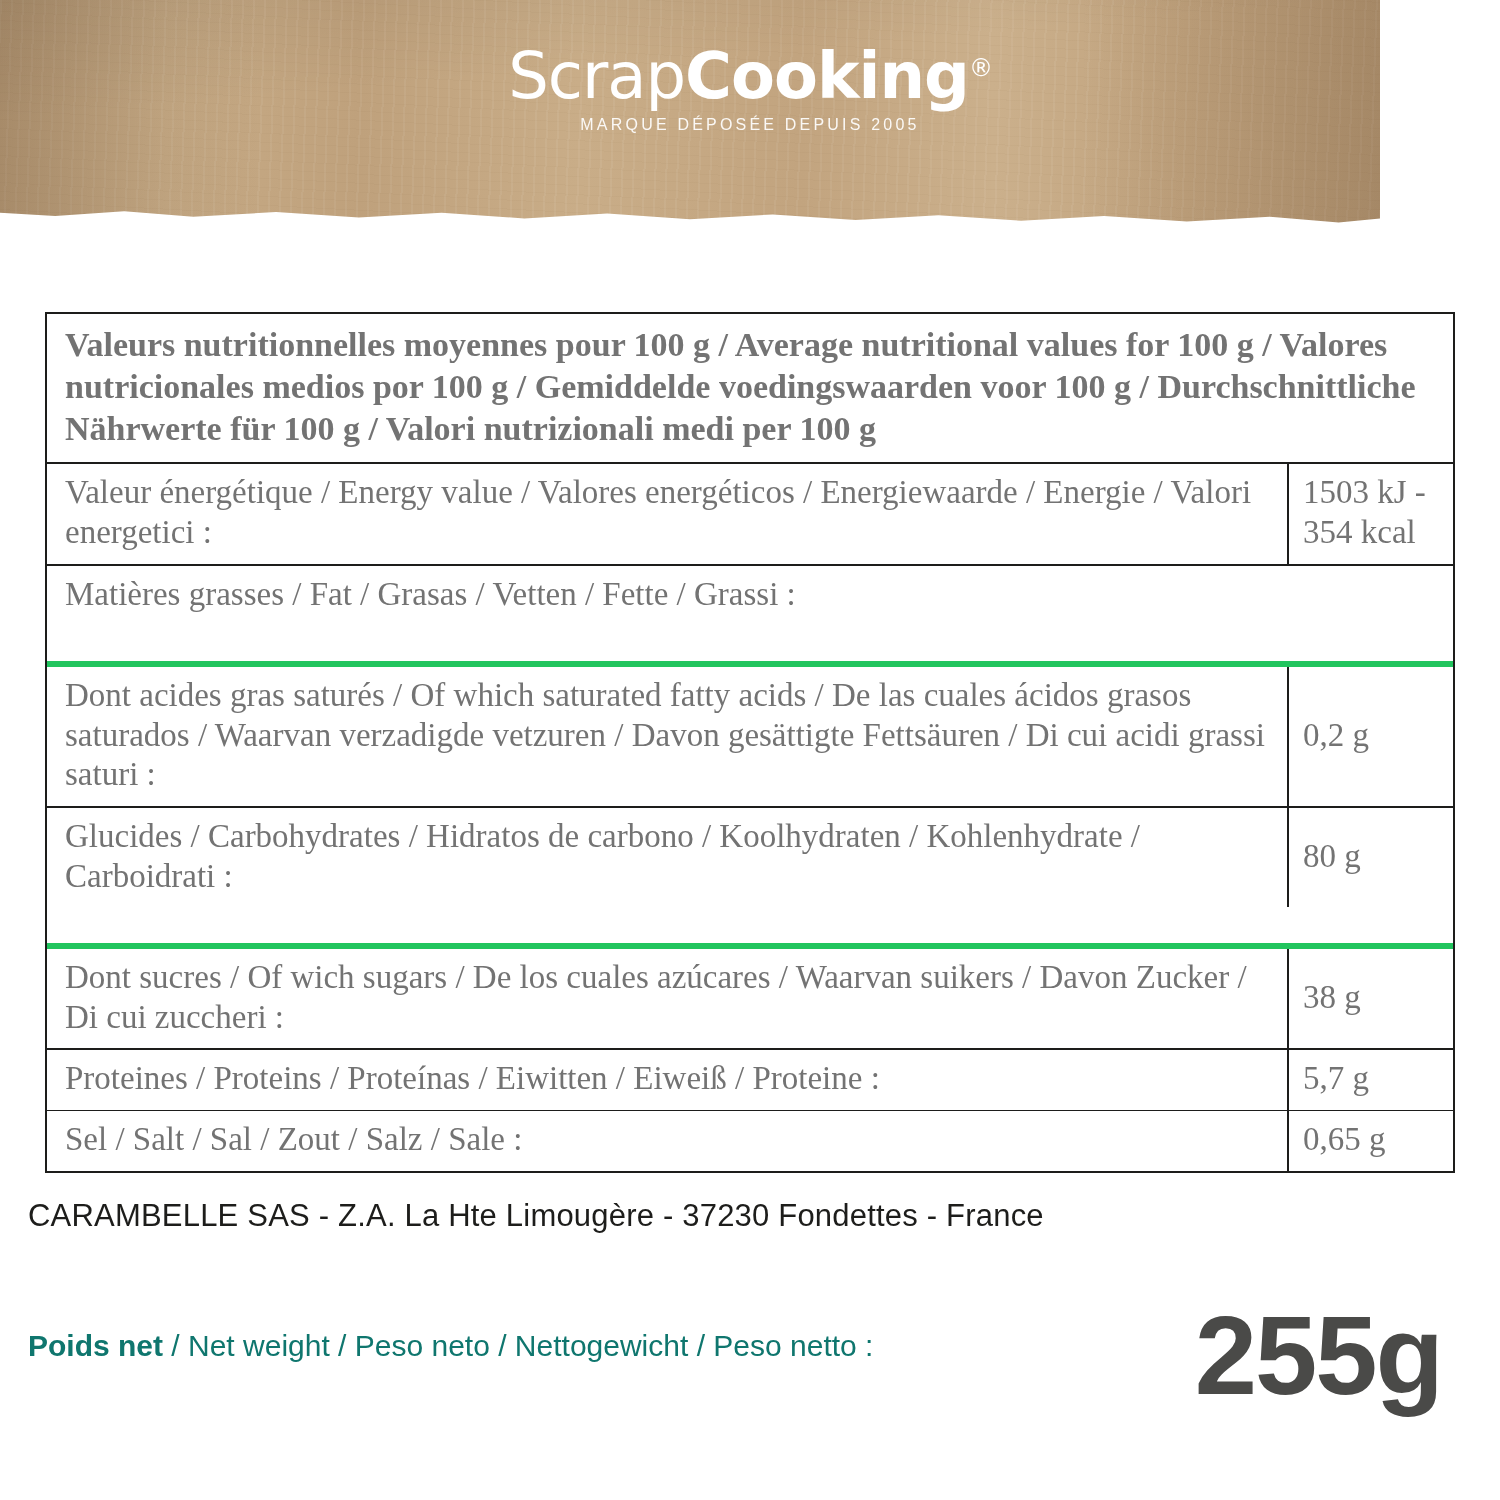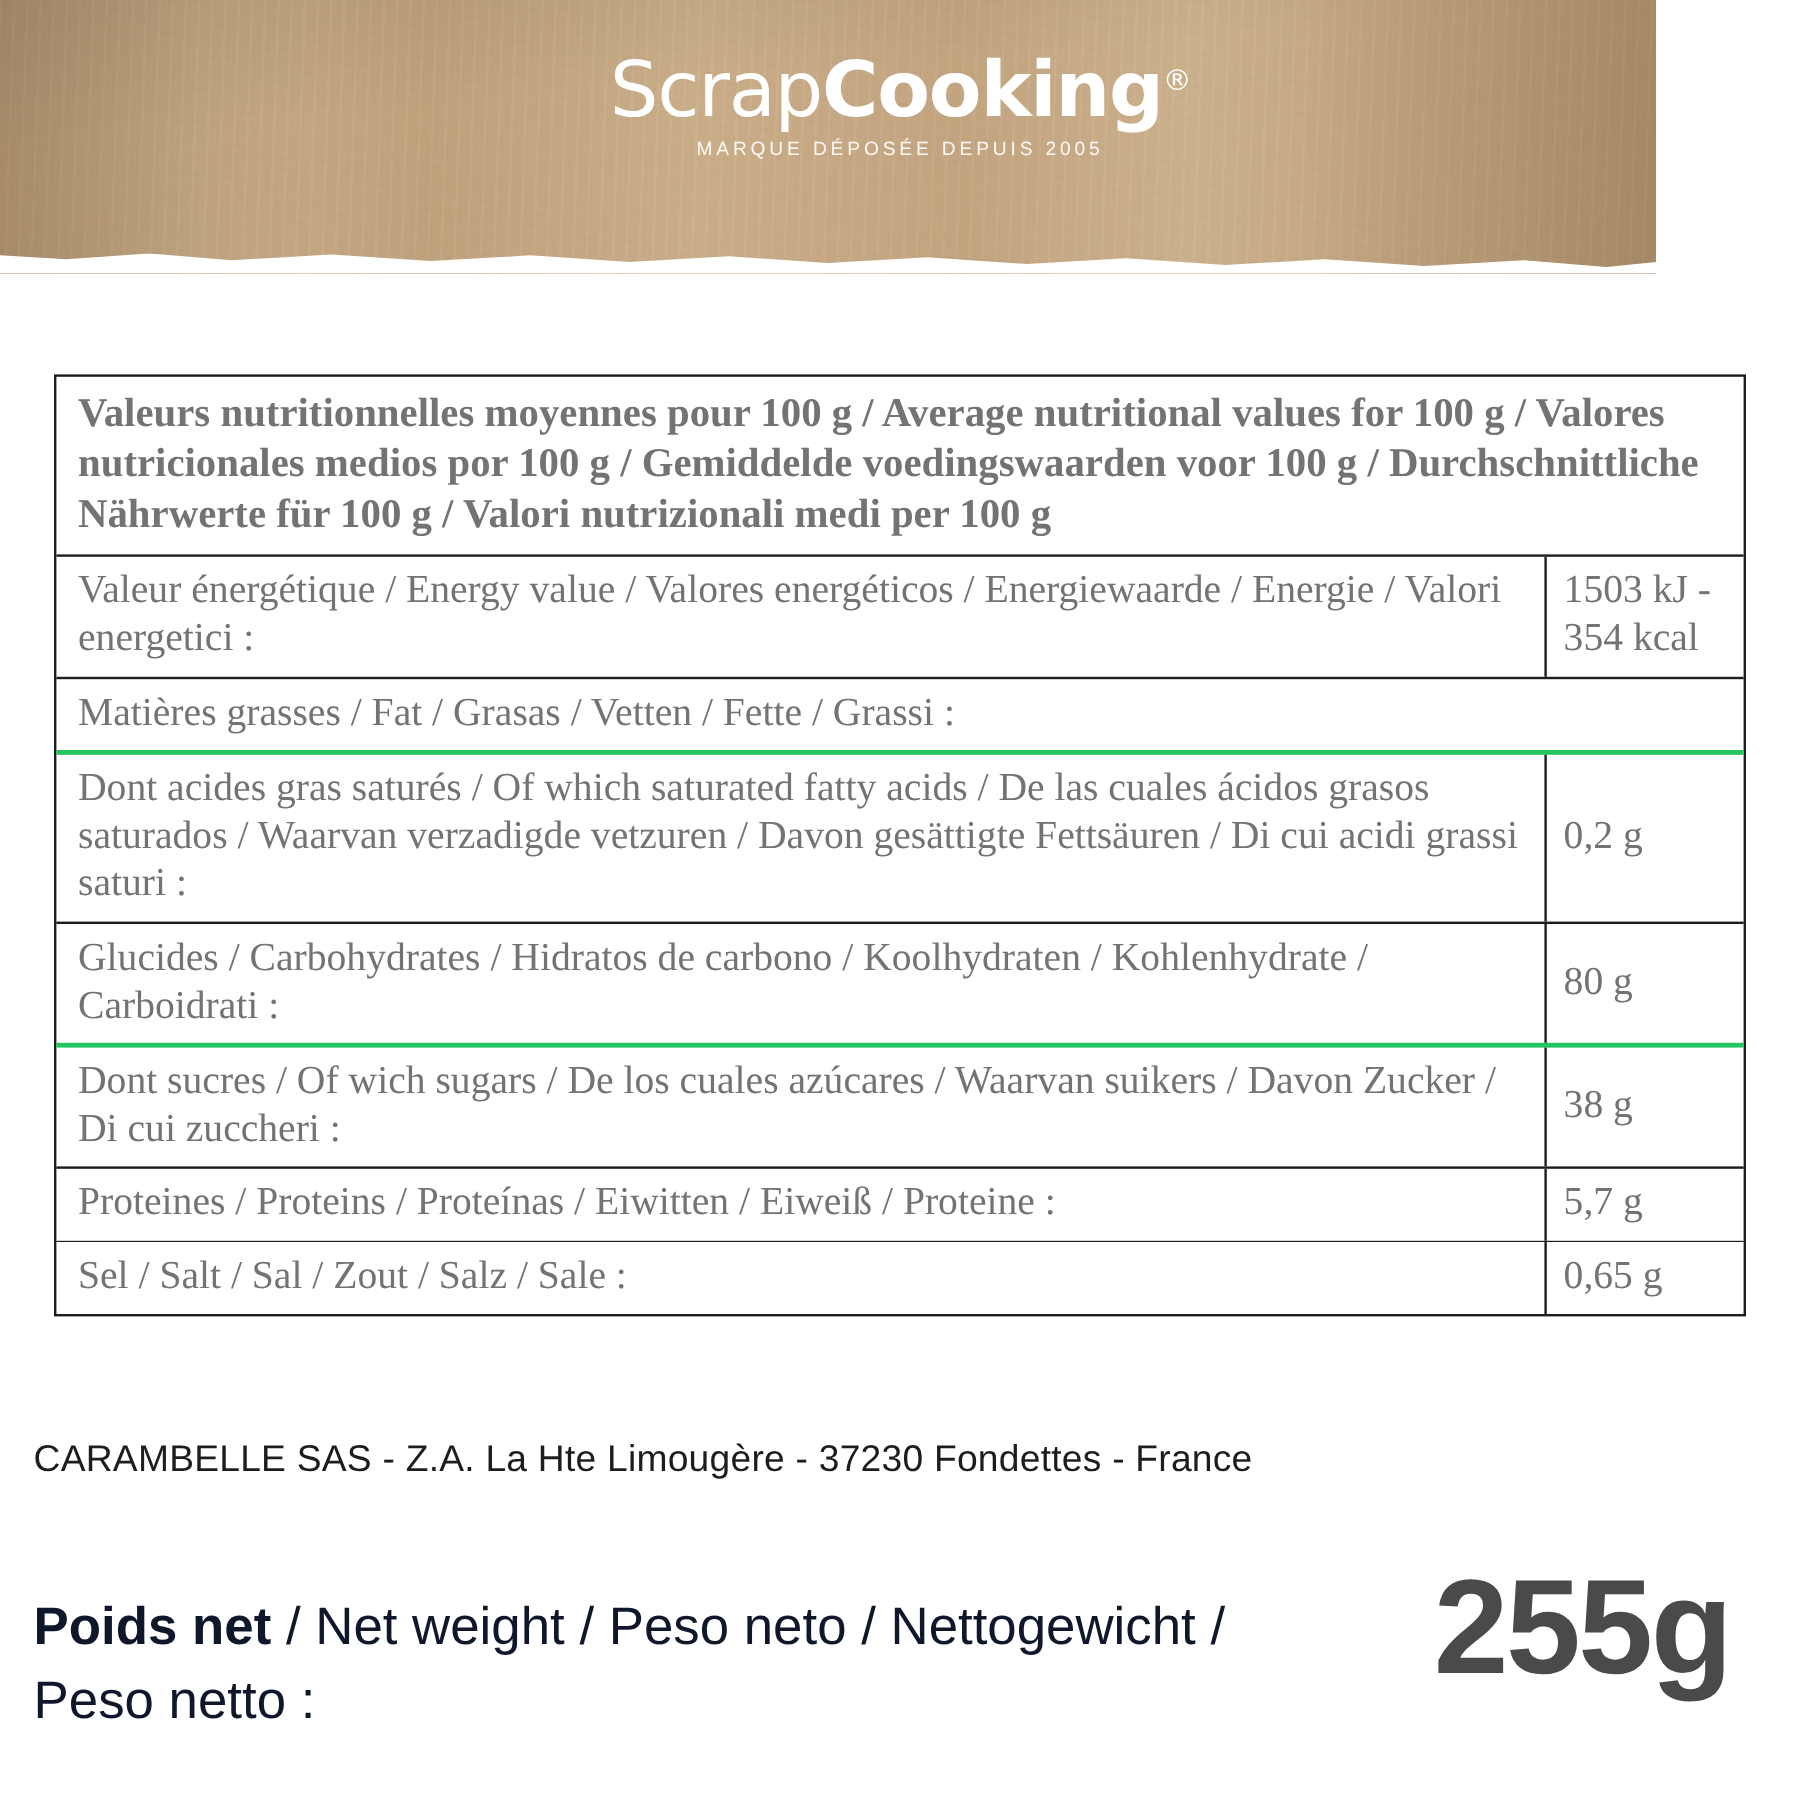--- a/index.html
+++ b/index.html
@@ -119,21 +119,21 @@
   }
   .nt-header {
     padding: 10px 18px 12px 18px;
     font-size: 34px;
     line-height: 1.24;
     font-weight: bold;
     font-family: "Liberation Serif", serif;
   }
   .nt-group { flex: 1 1 auto; }
   .nt-group .nt-sub { display: flex; }
-  .nt-group .nt-sub + .nt-sub { border-top: 4px solid #22c55e; }
+  .nt-group .nt-sub + .nt-sub { border-top: 6px solid #22c55e; margin-top: 36px; }
   .nt-group .nt-sub .nt-label { flex: 1 1 auto; }
 
   
   .company-line {
     position: absolute;
     left: 28px;
     top: 1198px;
     width: 1450px;
     font-family: "Liberation Sans", sans-serif;
     font-size: 31px;
@@ -141,23 +141,23 @@
     letter-spacing: .2px;
     white-space: nowrap;
   }
 
   .weight-block {
     position: absolute;
     left: 28px;
     top: 1325px;
     width: 1060px;
     font-family: "Liberation Sans", sans-serif;
-    font-size: 44px;
+    font-size: 30px;
     line-height: 1.42;
-    color: #0f172a;
+    color: #0f766e;
   }
   .weight-block .bold { font-weight: bold; }
 
   .weight-value {
     position: absolute;
     right: 58px;
     top: 1300px;
     font-family: "Liberation Sans", sans-serif;
     font-size: 112px;
     font-weight: bold;

